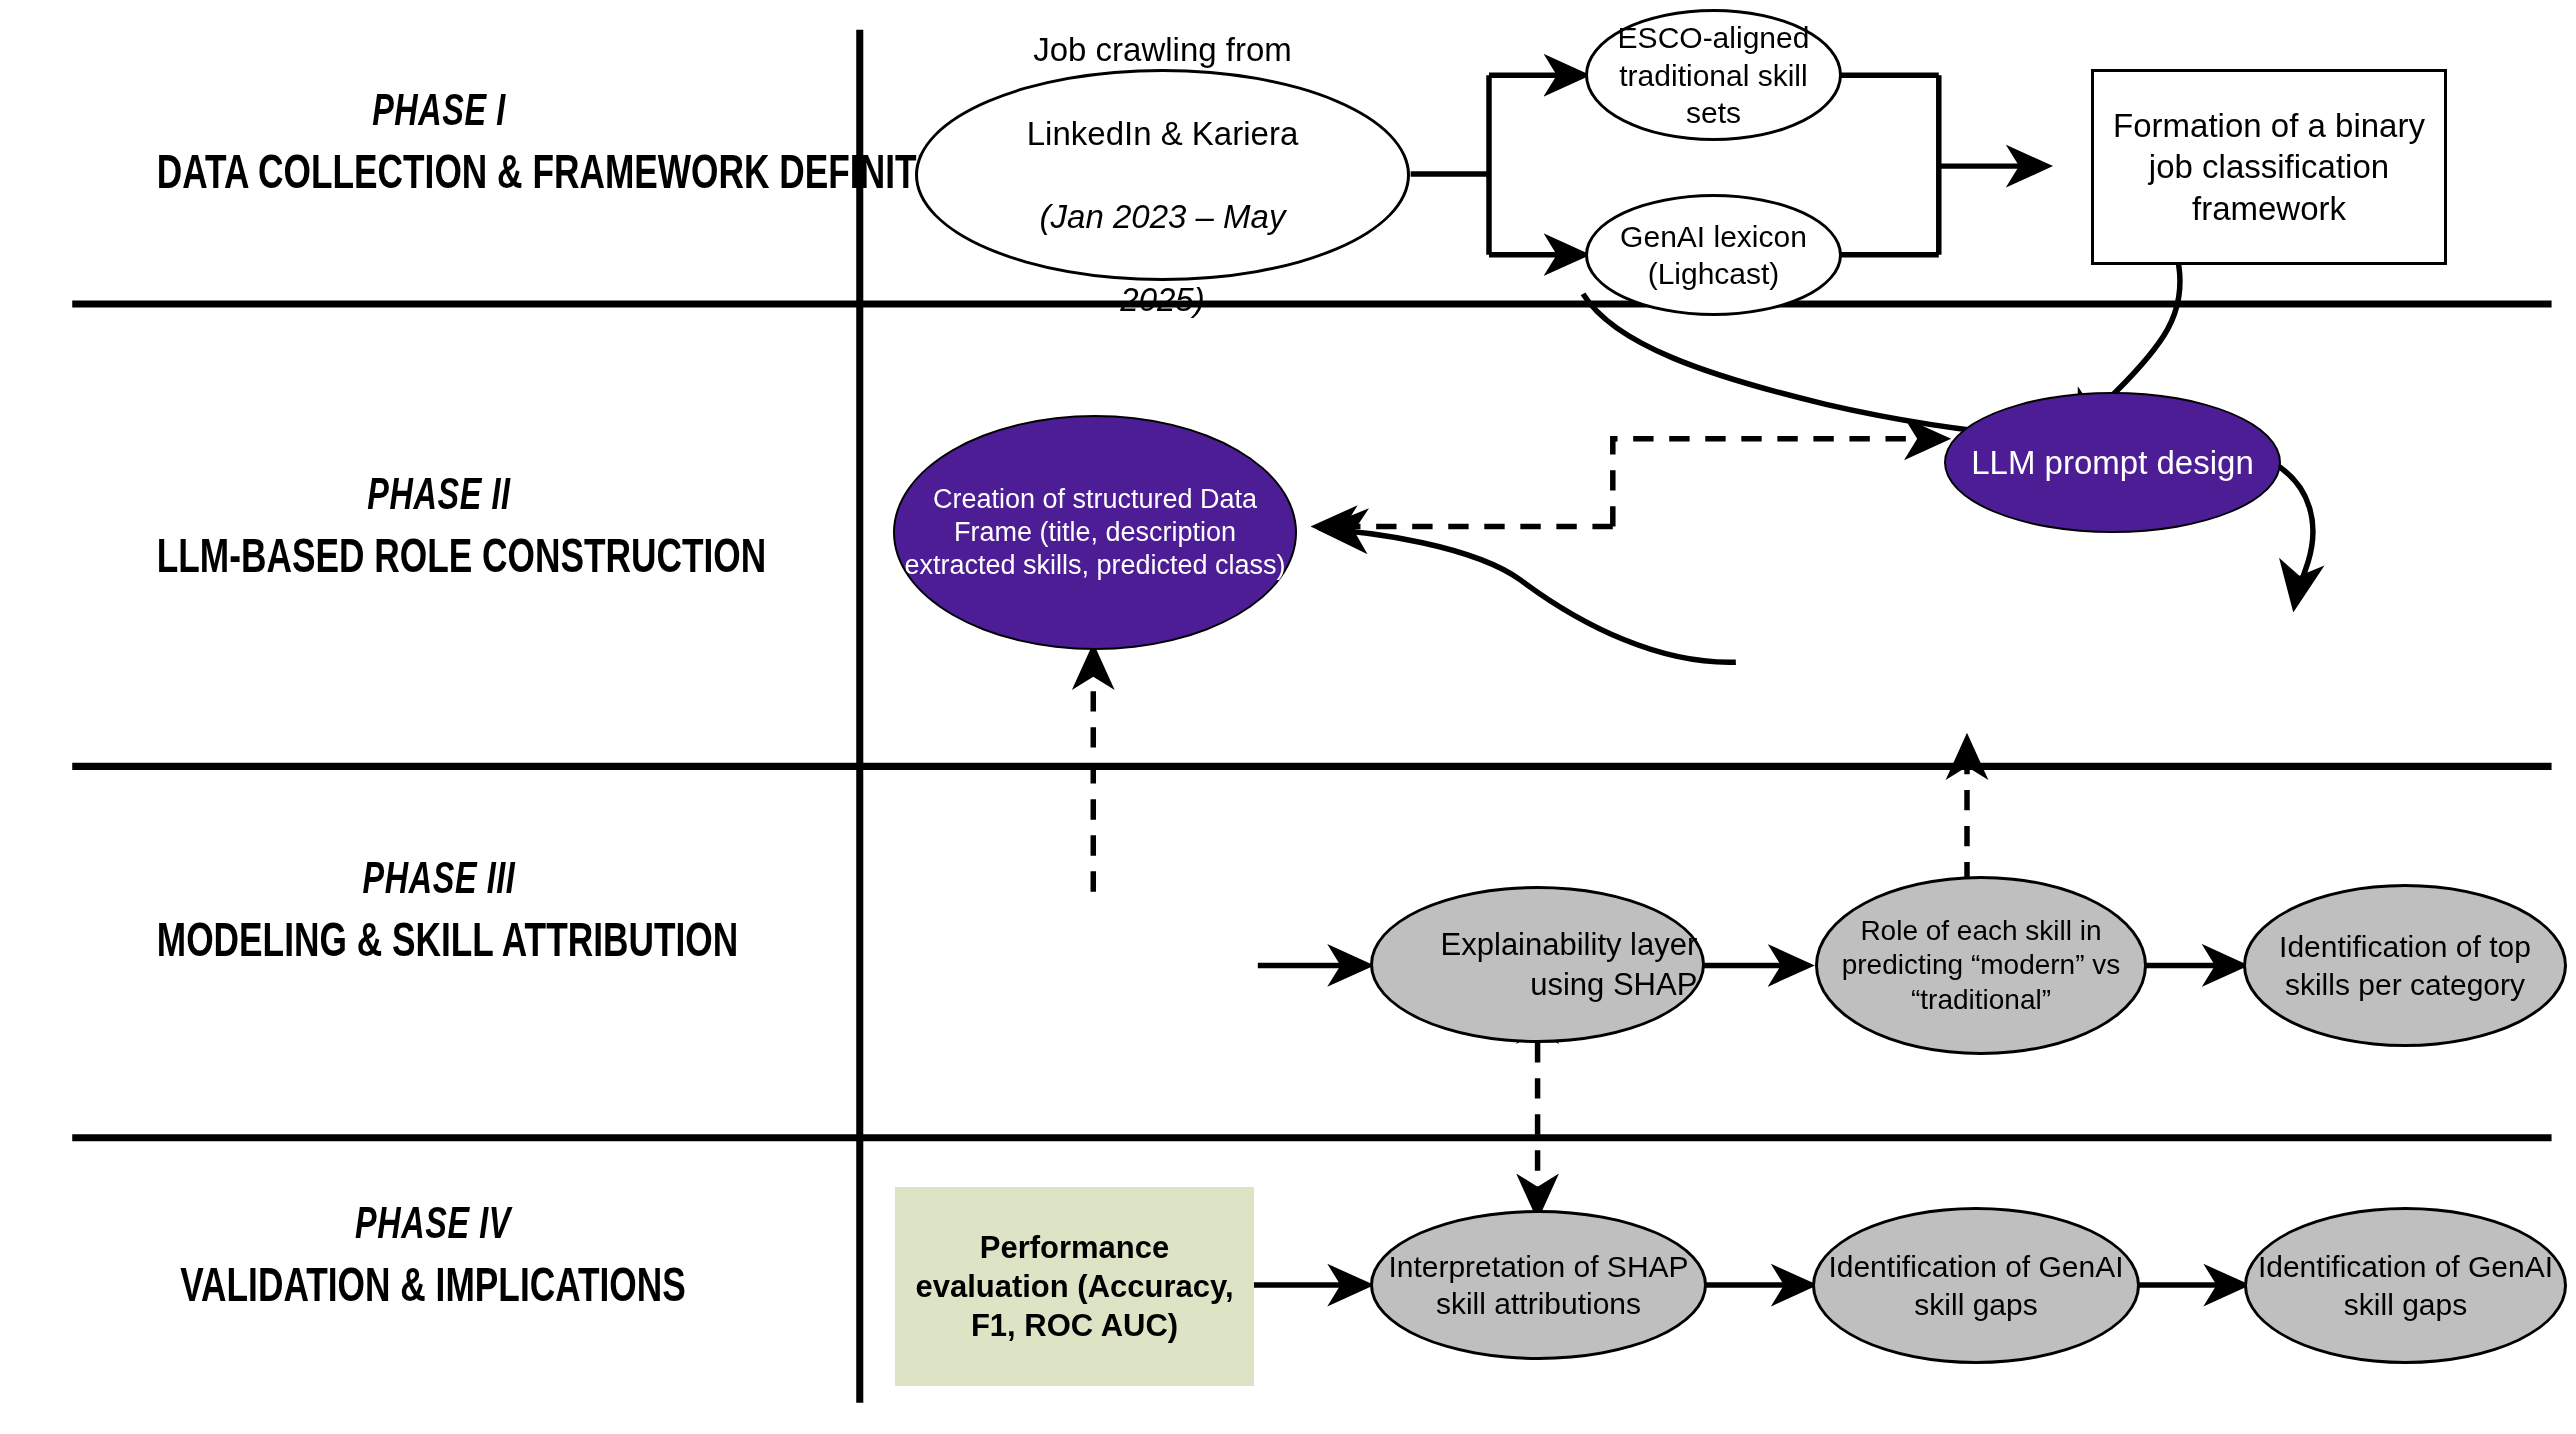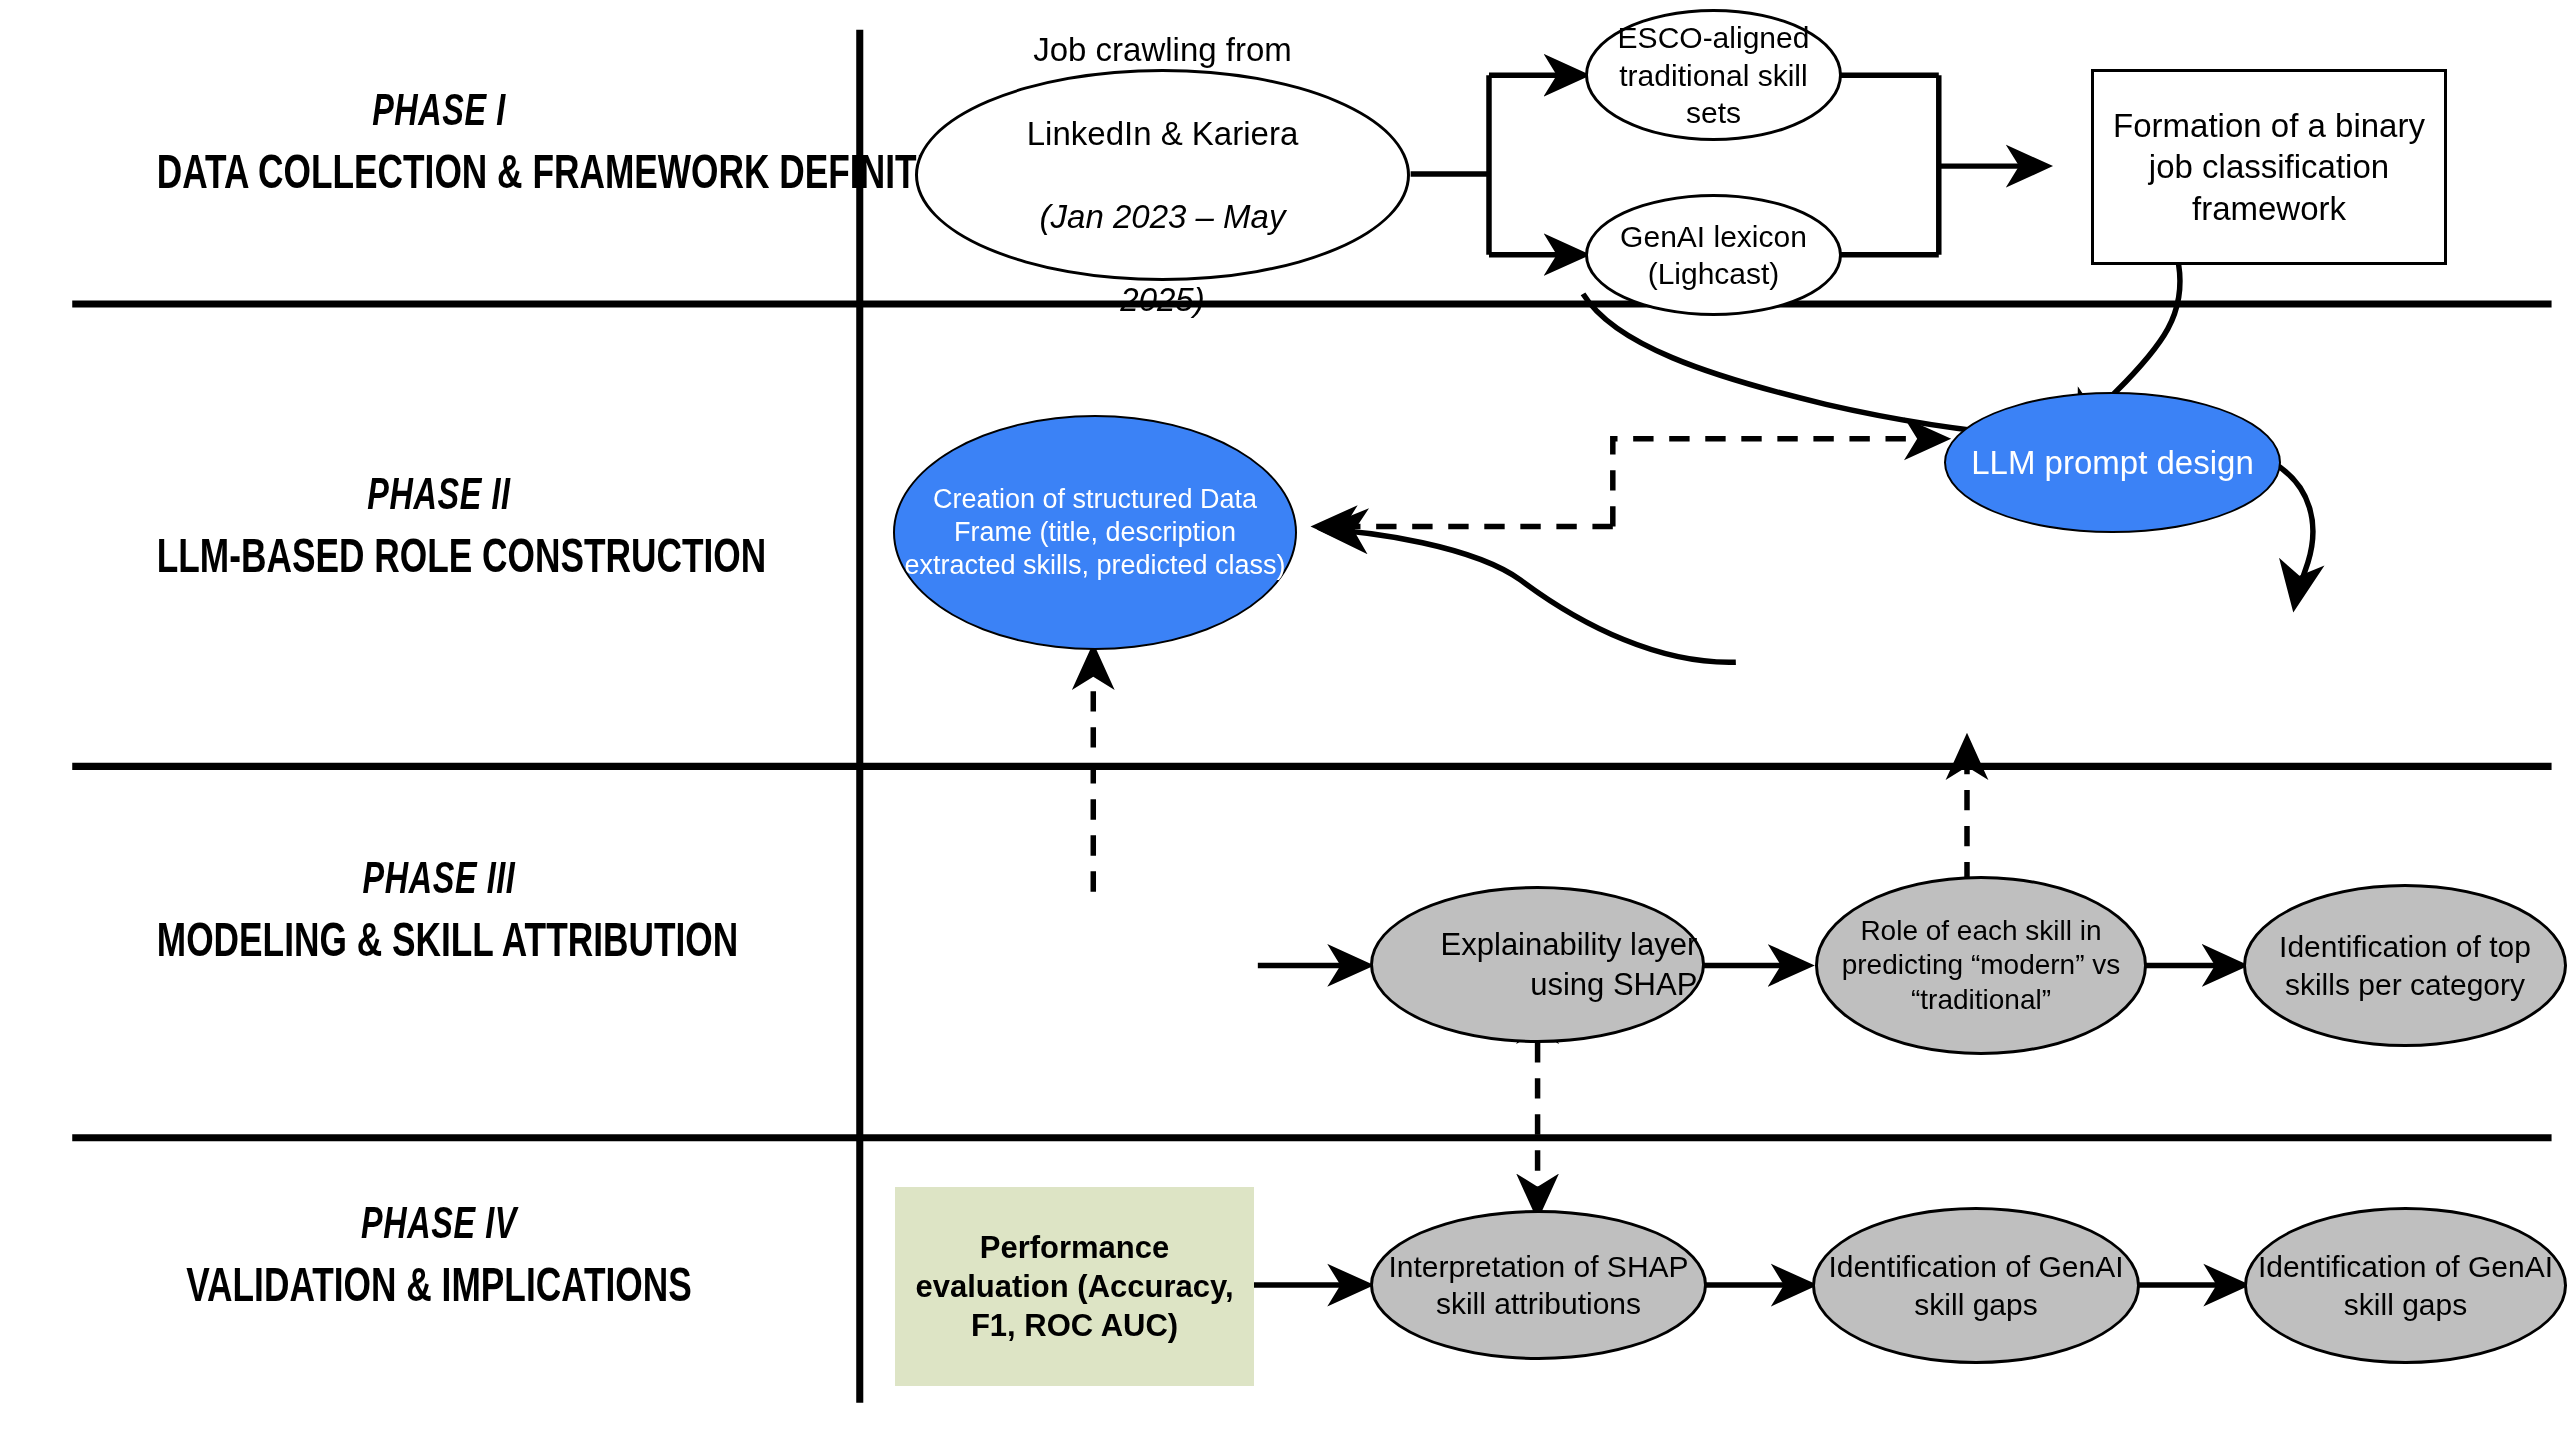--- a/index.html
+++ b/index.html
@@ -20,21 +20,21 @@
     font-weight:bold;font-size:49px;letter-spacing:0px;
     transform:scaleX(.72);transform-origin:center center;
     white-space:nowrap;line-height:1.05;margin-top:12.5px;
   }
 
   .node{position:absolute;display:flex;align-items:center;justify-content:center;
         text-align:center;box-sizing:border-box;}
   .node span{display:block;width:100%;padding:0 4.7px;box-sizing:border-box;}
 
   .ell{border:3.1px solid #000;border-radius:50%;background:#fff;}
-  .ell-black{border:2.4px solid #000;border-radius:50%;background:#3b82f6;color:#fff;}
+  .ell-black{border:2.4px solid #000;border-radius:50%;background:#4c1d95;color:#fff;}
   .ell-gray{border:3.1px solid #000;border-radius:50%;background:#bfbfbf;color:#000;}
   .ell-orange{border:1.6px solid #f8c392;border-radius:50%;background:#fdc994;color:#000;font-weight:bold;}
   .box{border:3.1px solid #000;background:#fff;}
   .box-black{background:#000;color:#fff;border:none;}
   .box-green{background:#dde4c5;color:#000;border:none;font-weight:bold;}
 
   .fs34{font-size:27px;line-height:1.22;}
   .fs36{font-size:28px;line-height:1.22;}
   .fs38{font-size:30px;line-height:1.25;}
   .fs40{font-size:31px;line-height:1.26;}
@@ -106,21 +106,21 @@
   <div class="phase-label" style="left:47px;top:854px;width:784px;">
     <div class="phase-roman">PHASE III</div>
     <div class="phase-title">MODELING &amp; SKILL ATTRIBUTION</div>
   </div>
 
   <div class="phase-label" style="left:47px;top:470px;width:784px;">
     <div class="phase-roman">PHASE II</div>
     <div class="phase-title">LLM-BASED ROLE CONSTRUCTION</div>
   </div>
 
-  <div class="phase-label" style="left:47px;top:1199px;width:784px;">
+  <div class="phase-label" style="left:41px;top:1199px;width:784px;">
     <div class="phase-roman">PHASE IV</div>
     <div class="phase-title">VALIDATION &amp; IMPLICATIONS</div>
   </div>
 
   <div class="node ell fs42" style="left:915px;top:69px;width:495px;height:212px;">
     <span>
       <span>Job crawling from</span><br>
       <span>LinkedIn &amp; Kariera</span><br>
       <span class="ital">(Jan 2023 – May</span><br>
       <span class="ital">2025)</span>

